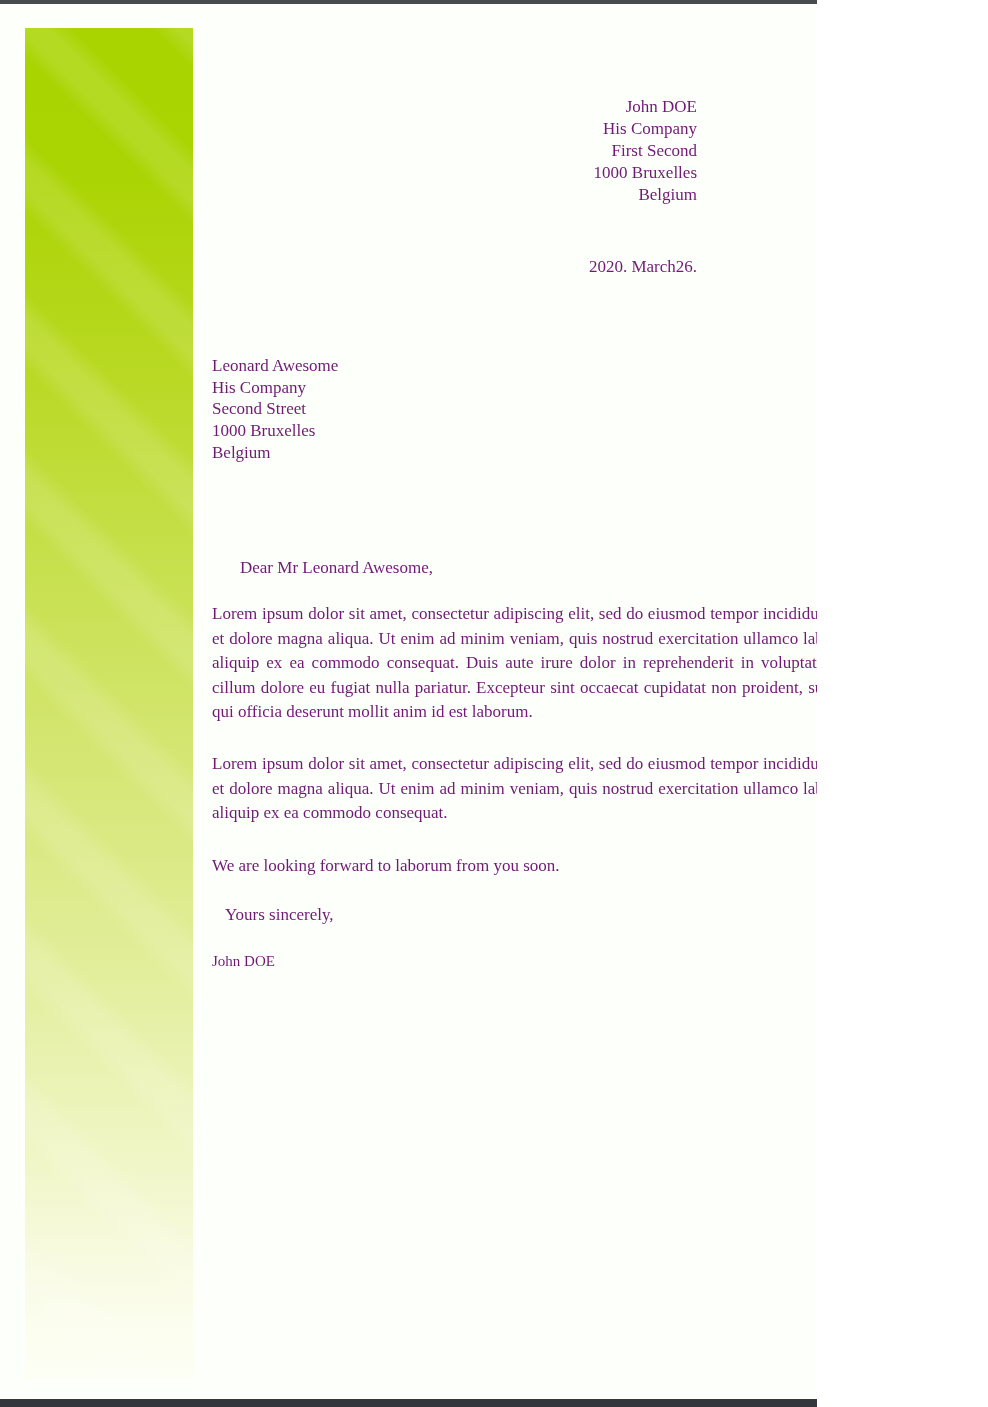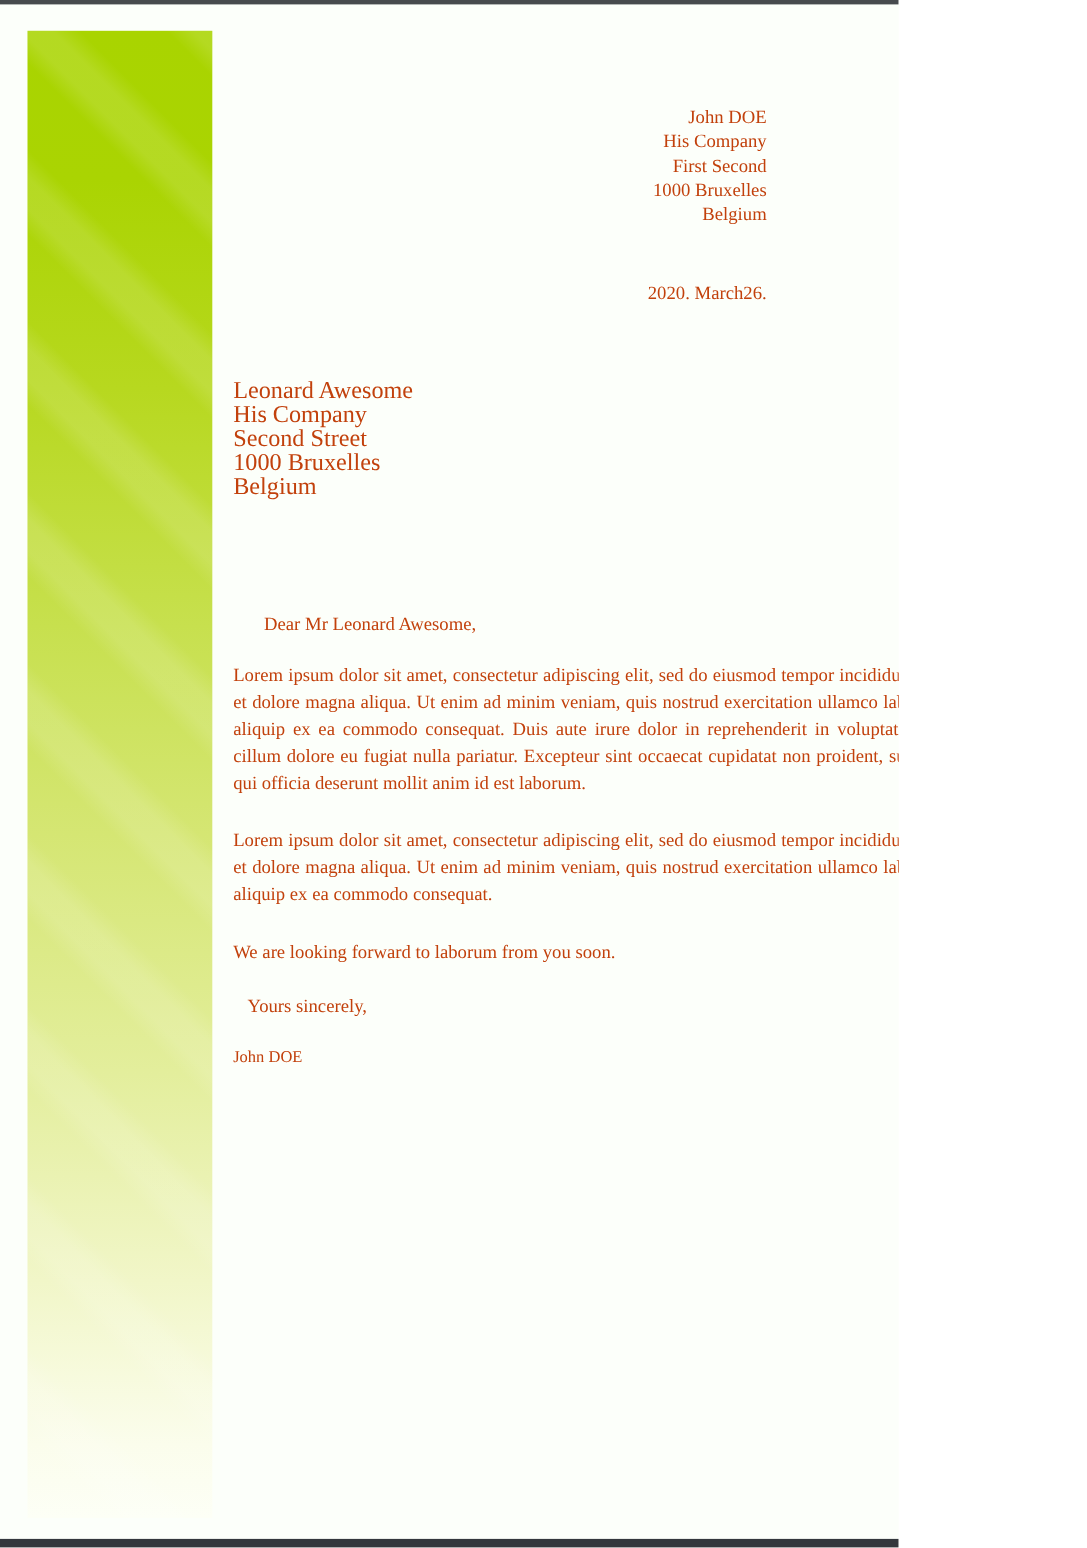--- a/index.html
+++ b/index.html
@@ -3,21 +3,21 @@
 <meta charset="utf-8">
 <style>
   * { margin: 0; padding: 0; box-sizing: border-box; }
   html, body { background: #ffffff; }
   .page {
     position: relative;
     width: 817px;
     height: 1407px;
     background: #fcfffa;
     font-family: "Liberation Serif", "DejaVu Serif", serif;
-    color: #c2410c;
+    color: #701a75;
     overflow: hidden;
   }
   .bar-top {
     position: absolute; top: 0; left: 0; width: 100%; height: 4px;
     background: #474b4e;
   }
   .bar-bottom {
     position: absolute; bottom: 0; left: 0; width: 100%; height: 8px;
     background: #33373c;
   }
@@ -52,23 +52,23 @@
   }
   .date {
     position: absolute;
     top: 256px; right: 120px;
     text-align: left;
     font-size: 17px;
     line-height: 22px;
   }
   .recipient {
     position: absolute;
-    top: 344px; left: 212px;
+    top: 355px; left: 212px;
     text-align: left;
-    font-size: 22px;
+    font-size: 17px;
     line-height: 21.7px;
   }
   .salutation {
     position: absolute;
     top: 556px; left: 212px;
     font-size: 17px;
     line-height: 24px;
     margin-left: 28px;
   }
   .body-par {

